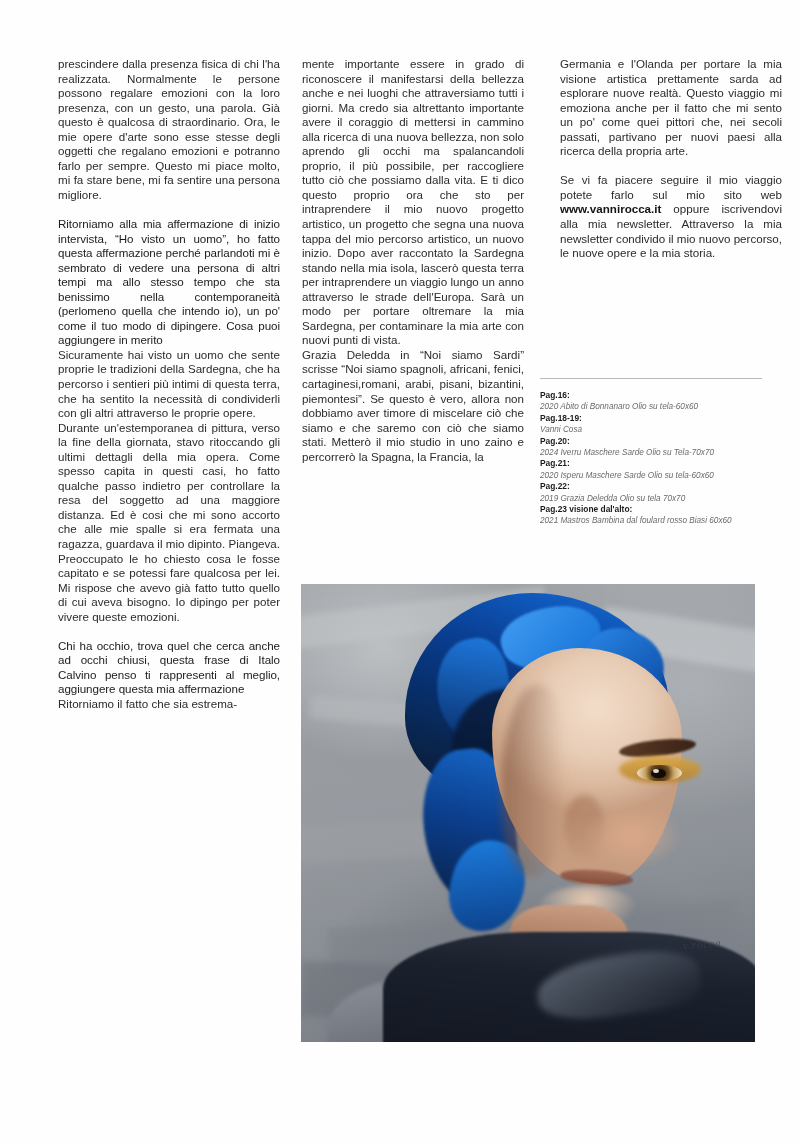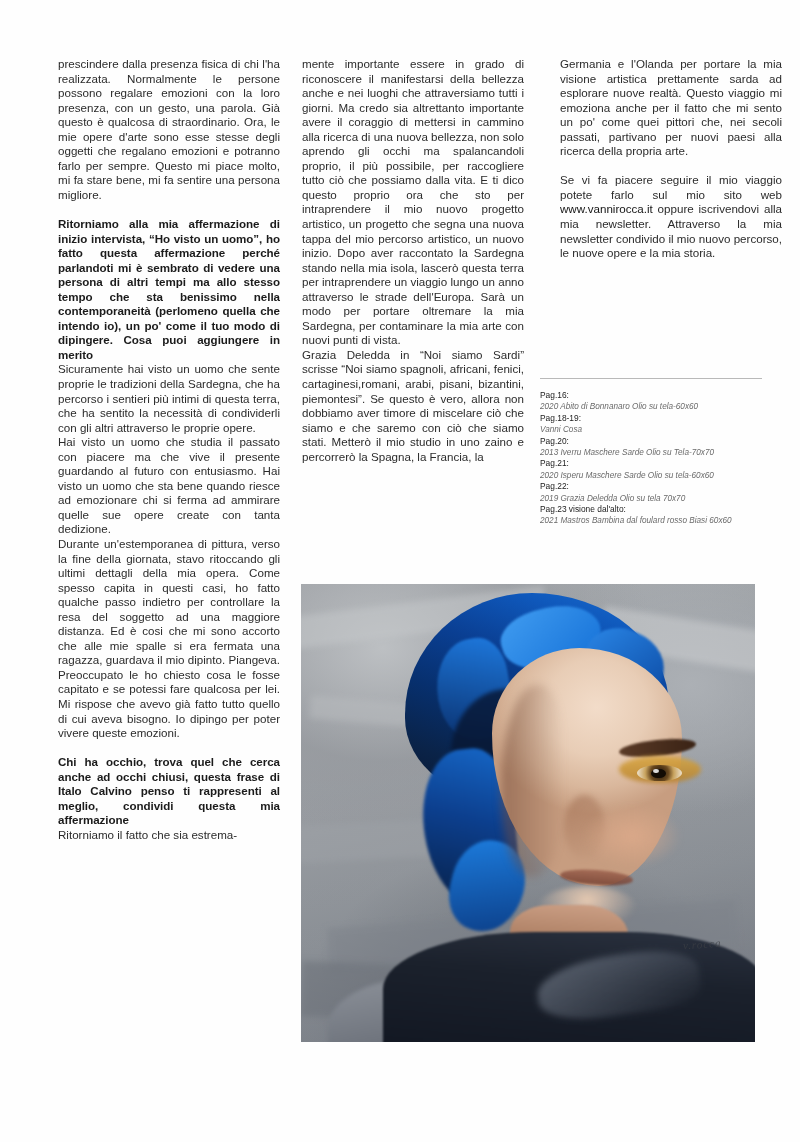--- a/index.html
+++ b/index.html
@@ -29,26 +29,26 @@
     color:#2b2b2b;
     -webkit-hyphens:none;hyphens:none;
   }
   .col1{left:58px;height:1000px;}
   .col2{left:302px;height:510px;}
   .col3{left:560px;height:320px;}
 
   .col p{margin:0 0 0 0;}
   .col p.gap{margin-top:14.5px;}
   .col p.bold{
-    font-weight:bold;
+    font-weight:normal;
     color:#1b1b1b;
     letter-spacing:-0.05px;
   }
   .col p.last-line-left{text-align-last:left;}
-  .bold-inline{font-weight:normal;color:#141414;}
+  .bold-inline{font-weight:bold;color:#141414;}
 
   
   .artwork{
     position:absolute;
     left:301px;top:584px;
     width:454px;height:458px;
     overflow:hidden;
     background:#8e9195;
   }
   .artwork .bg{
@@ -198,35 +198,34 @@
   .credits{
     position:absolute;
     left:540px;top:378px;width:222px;
     font-size:8.2px;
     line-height:11.4px;
     color:#3a3a3a;
   }
   .credits .rule{
     width:100%;height:1px;background:#b9b9b9;margin:0 0 11px 0;
   }
-  .credits .c-head{font-weight:normal;color:#1b1b1b;font-size:8.4px;}
+  .credits .c-head{font-weight:bold;color:#1b1b1b;font-size:8.4px;}
   .credits .c-body{font-style:italic;color:#6a6a6a;}
 </style>
 </head>
 <body>
 
 <div class="page">
 
   <div class="col col1">
     <p>prescindere dalla presenza fisica di chi l'ha realizzata. Normalmente le persone possono regalare emozioni con la loro presenza, con un gesto, una parola. Già questo è qualcosa di straordinario. Ora, le mie opere d'arte sono esse stesse degli oggetti che regalano emozioni e potranno farlo per sempre. Questo mi piace molto, mi fa stare bene, mi fa sentire una persona migliore.</p>
     <p class="bold gap">Ritorniamo alla mia affermazione di inizio intervista, “Ho visto un uomo”, ho fatto questa affermazione perché parlandoti mi è sembrato di vedere una persona di altri tempi ma allo stesso tempo che sta benissimo nella contemporaneità (perlomeno quella che intendo io), un po' come il tuo modo di dipingere. Cosa puoi aggiungere in merito</p>
     <p class="last-line-left">Sicuramente hai visto un uomo che sente proprie le tradizioni della Sardegna, che ha percorso i sentieri più intimi di questa terra, che ha sentito la necessità di condividerli con gli altri attraverso le proprie opere.</p>
-    <p class="last-line-left">Hai visto un uomo che studia il passato con piacere ma che vive il presente guardando al futuro con entusiasmo. Hai visto un uomo che sta bene quando riesce ad emozionare chi si ferma ad ammirare quelle sue opere create con tanta dedizione.</p>
     <p class="last-line-left">Durante un'estemporanea di pittura, verso la fine della giornata, stavo ritoccando gli ultimi dettagli della mia opera. Come spesso capita in questi casi, ho fatto qualche passo indietro per controllare la resa del soggetto ad una maggiore distanza. Ed è cosi che mi sono accorto che alle mie spalle si era fermata una ragazza, guardava il mio dipinto. Piangeva. Preoccupato le ho chiesto cosa le fosse capitato e se potessi fare qualcosa per lei. Mi rispose che avevo già fatto tutto quello di cui aveva bisogno. Io dipingo per poter vivere queste emozioni.</p>
-    <p class="bold gap last-line-left">Chi ha occhio, trova quel che cerca anche ad occhi chiusi, questa frase di Italo Calvino penso ti rappresenti al meglio, condividi questa mia affermazione</p>
+    <p class="bold gap last-line-left">Chi ha occhio, trova quel che cerca anche ad occhi chiusi, questa frase di Italo Calvino penso ti rappresenti al meglio, aggiungere questa mia affermazione</p>
     <p class="last-line-left">Ritorniamo il fatto che sia estrema-</p>
   </div>
 
   <div class="col col2">
     <p>mente importante essere in grado di riconoscere il manifestarsi della bellezza anche e nei luoghi che attraversiamo tutti i giorni. Ma credo sia altrettanto importante avere il coraggio di mettersi in cammino alla ricerca di una nuova bellezza, non solo aprendo gli occhi ma spalancandoli proprio, il più possibile, per raccogliere tutto ciò che possiamo dalla vita. E ti dico questo proprio ora che sto per intraprendere il mio nuovo progetto artistico, un progetto che segna una nuova tappa del mio percorso artistico, un nuovo inizio. Dopo aver raccontato la Sardegna stando nella mia isola, lascerò questa terra per intraprendere un viaggio lungo un anno attraverso le strade dell'Europa. Sarà un modo per portare oltremare la mia Sardegna, per contaminare la mia arte con nuovi punti di vista.</p>
     <p class="last-line-left">Grazia Deledda in “Noi siamo Sardi” scrisse “Noi siamo spagnoli, africani, fenici, cartaginesi,romani, arabi, pisani, bizantini, piemontesi”. Se questo è vero, allora non dobbiamo aver timore di miscelare ciò che siamo e che saremo con ciò che siamo stati. Metterò il mio studio in uno zaino e percorrerò la Spagna, la Francia, la</p>
   </div>
 
   <div class="col col3">
     <p class="last-line-left">Germania e l'Olanda per portare la mia visione artistica prettamente sarda ad esplorare nuove realtà. Questo viaggio mi emoziona anche per il fatto che mi sento un po' come quei pittori che, nei secoli passati, partivano per nuovi paesi alla ricerca della propria arte.</p>
@@ -236,21 +235,21 @@
   <div class="credits">
     <div class="rule"></div>
 
     <div class="c-head">Pag.16:</div>
     <div class="c-body">2020 Abito di Bonnanaro Olio su tela-60x60</div>
 
     <div class="c-head">Pag.18-19:</div>
     <div class="c-body">Vanni Cosa</div>
 
     <div class="c-head">Pag.20:</div>
-    <div class="c-body">2013 Iverru Maschere Sarde Olio su Tela-70x70</div>
+    <div class="c-body">2024 Iverru Maschere Sarde Olio su Tela-70x70</div>
 
     <div class="c-head">Pag.21:</div>
     <div class="c-body">2020 Isperu Maschere Sarde Olio su tela-60x60</div>
 
     <div class="c-head">Pag.22:</div>
     <div class="c-body">2019 Grazia Deledda Olio su tela 70x70</div>
 
     <div class="c-head">Pag.23 visione dal'alto:</div>
     <div class="c-body">2021 Mastros Bambina dal foulard rosso Biasi 60x60</div>
   </div>

